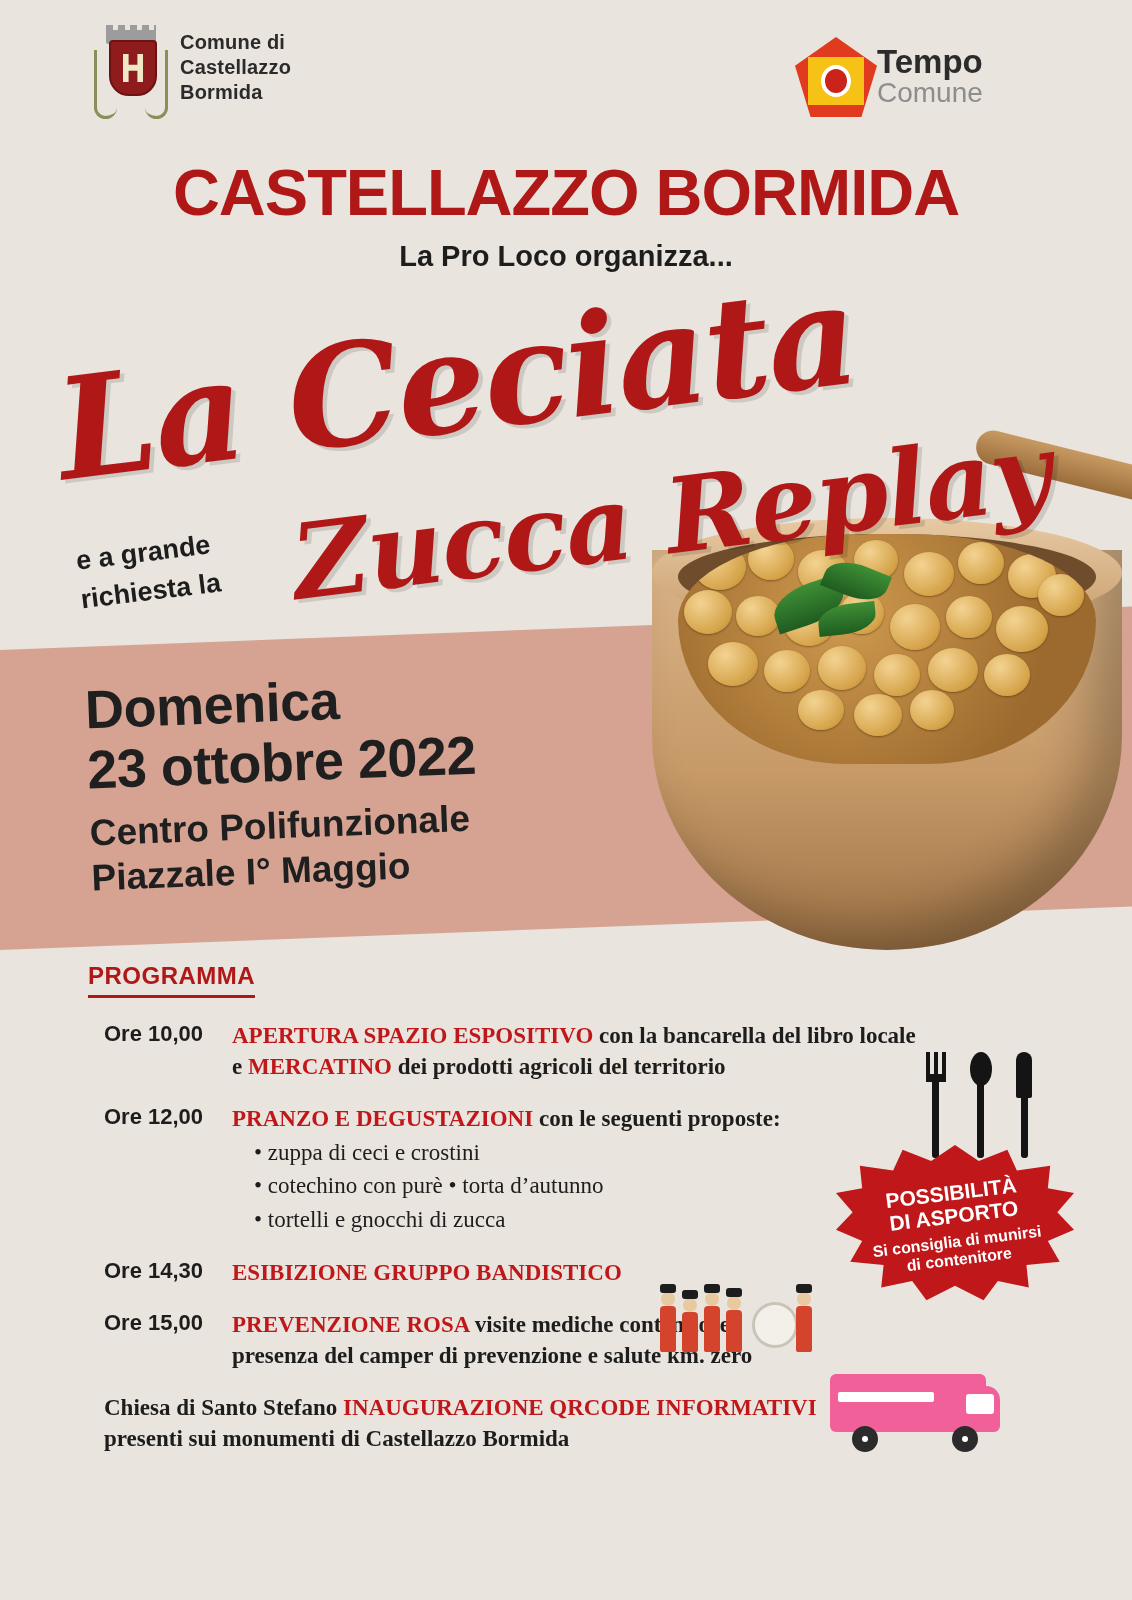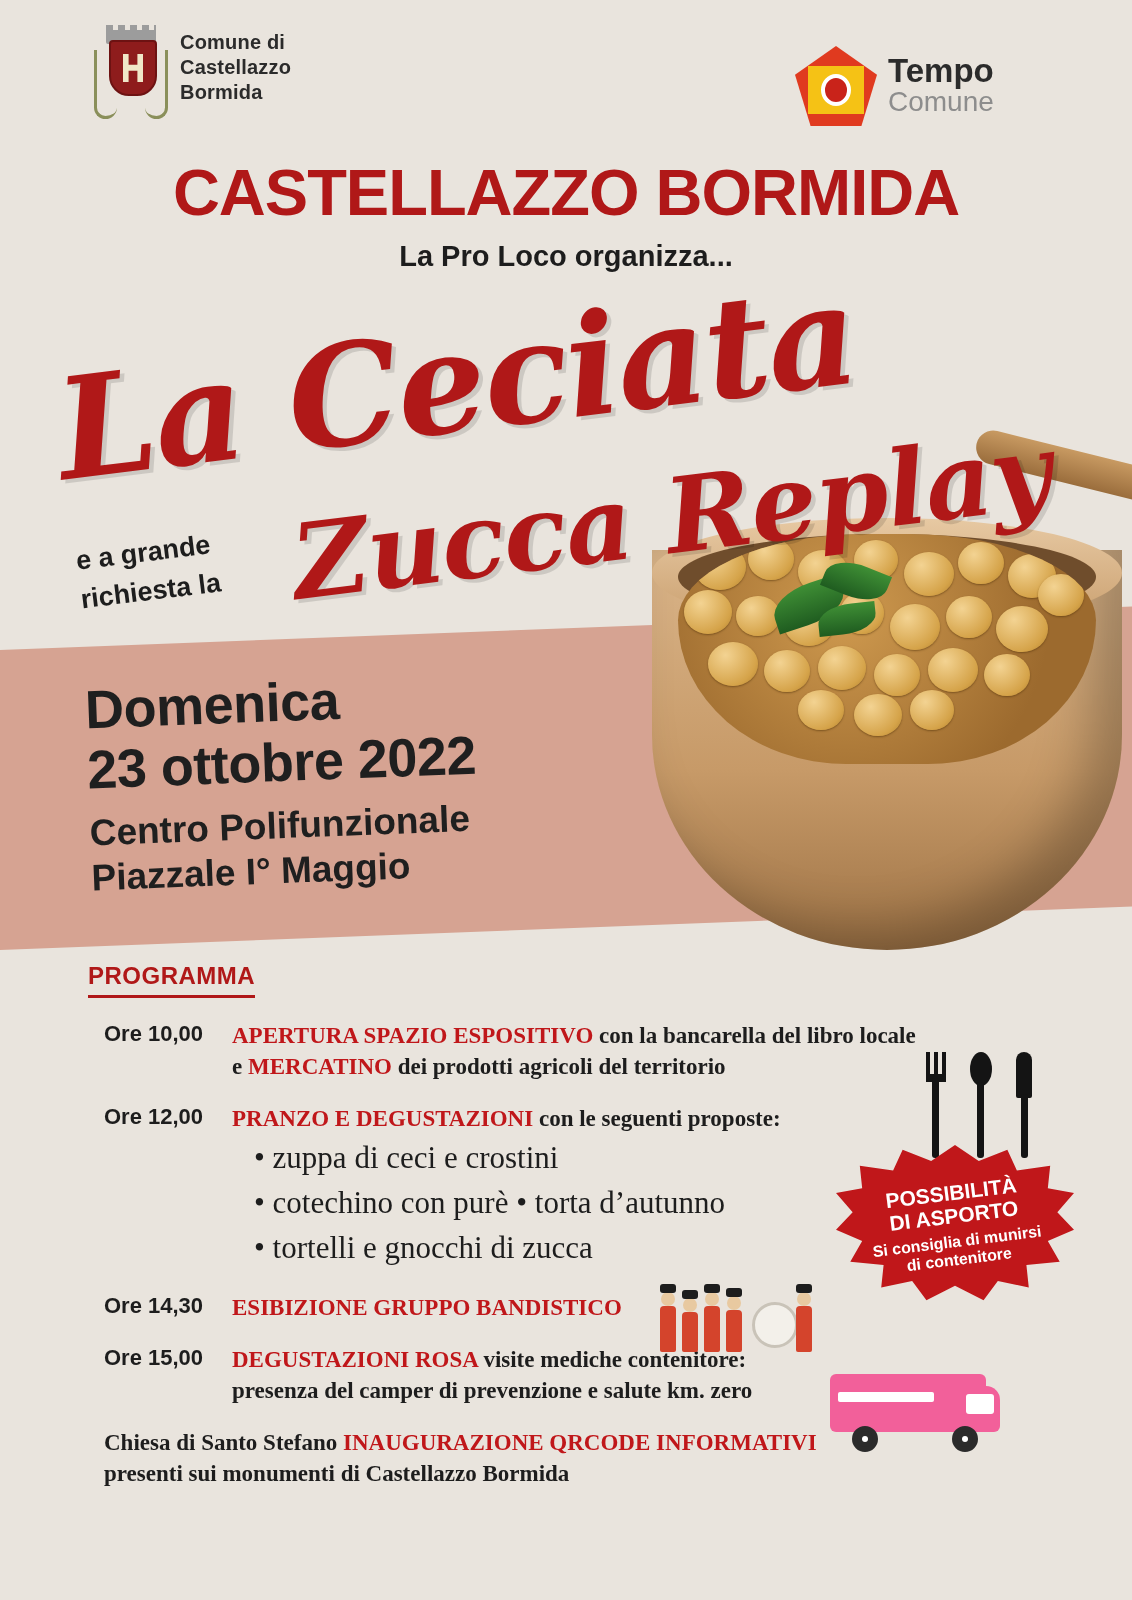--- a/index.html
+++ b/index.html
@@ -157,24 +157,24 @@
     font-size: 22px;
     font-weight: bold;
     color: #1d1d1d;
     letter-spacing: .5px;
     margin-top: 4px;
   }
 
   .logo-tempo {
     position: absolute;
     left: 795px;
-    top: 24px;
+    top: 15px;
     display: flex;
     align-items: center;
-    gap: 11px;
+    gap: 0;
   }
   .tempo-mark {
     width: 82px;
     height: 80px;
     background: #e03a1f;
     clip-path: polygon(50% 0%, 100% 36%, 81% 100%, 19% 100%, 0% 36%);
     position: relative;
   }
   .tempo-mark .inner {
     position: absolute;
@@ -421,21 +421,21 @@
     font-size: 23px;
     line-height: 1.35;
     font-weight: bold;
     color: #1d1d1d;
     font-family: Liberation Serif, serif;
   }
   .hl { color: #c0171a; }
   .bullets {
     margin-top: 2px;
     padding-left: 22px;
-    font-size: 31px;
+    font-size: 23px;
     font-weight: normal;
     line-height: 1.45;
     color: #1d1d1d;
   }
   .bullets div:before {
     content: "• ";
   }
 
   
   .burst {
@@ -704,21 +704,21 @@
             <div>cotechino con purè • torta d’autunno</div>
             <div>tortelli e gnocchi di zucca</div>
           </div></div>
       </div>
       <div class="item">
         <div class="time">Ore 14,30</div>
         <div class="desc"><span class="hl">ESIBIZIONE GRUPPO BANDISTICO</span></div>
       </div>
       <div class="item">
         <div class="time">Ore 15,00</div>
-        <div class="desc"><span class="hl">DEGUSTAZIONI ROSA </span><span>visite mediche contenitore:</span><br><span>presenza del camper di prevenzione e salute km. zero</span></div>
+        <div class="desc"><span class="hl">PREVENZIONE ROSA </span><span>visite mediche contenitore:</span><br><span>presenza del camper di prevenzione e salute km. zero</span></div>
       </div>
       <div class="item">
         <div class="desc"><span>Chiesa di Santo Stefano </span><span class="hl">INAUGURAZIONE QRCODE INFORMATIVI</span><br><span>presenti sui monumenti di Castellazzo Bormida</span></div>
       </div>
     </div>
 
   <div class="cutlery">
     <span class="fork-t"></span>
       <span class="fork-h"></span>
     <span class="spoon-b"></span>

